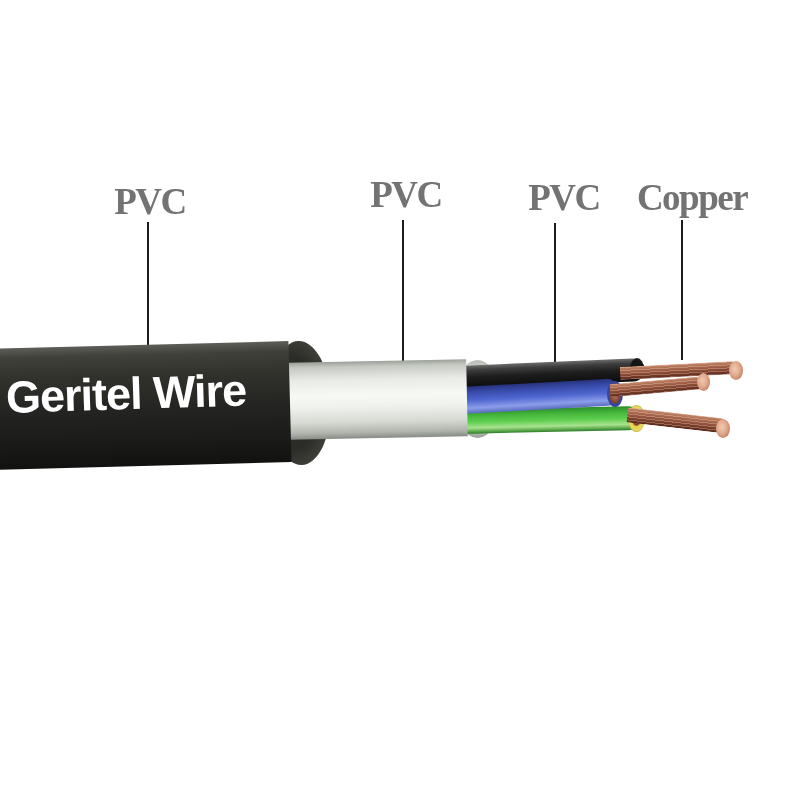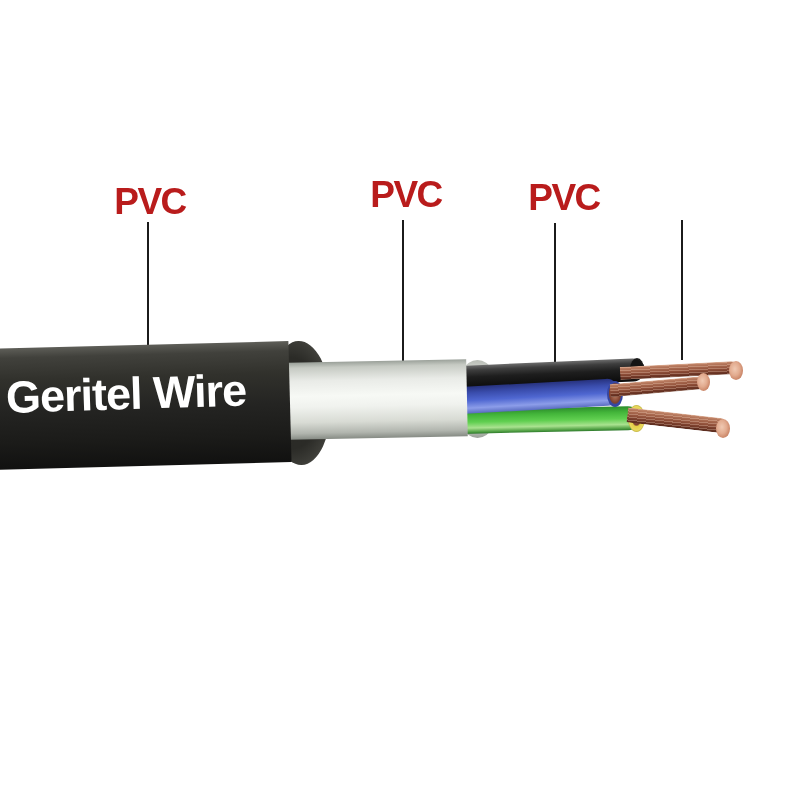--- a/index.html
+++ b/index.html
@@ -4,22 +4,22 @@
 <style>
   html,body{margin:0;padding:0;background:#fff;}
   #stage{
     position:relative;width:800px;height:800px;background:#ffffff;
     overflow:hidden;font-family:"Liberation Sans",sans-serif;
   }
   .abs{position:absolute;}
   
   .callout-label{
     position:absolute;transform:translateX(-50%);
-    font-weight:bold;font-size:37px;letter-spacing:-1.5px;color:#b91c1c;
-    white-space:nowrap;line-height:1;
+    font-weight:bold;font-size:37px;letter-spacing:-1.5px;color:#737373;
+    white-space:nowrap;line-height:1;font-family:Liberation Serif, serif;
   }
   .leader-line{position:absolute;width:2px;background:#1b1b1b;}
   
   .jacket-body{
     left:-14px;top:345px;width:304px;height:121px;
     transform:rotate(-1.5deg);
     background:linear-gradient(180deg,#5e5e58 0%,#41413c 8%,#31312c 26%,
                #242422 52%,#1b1b19 78%,#111110 100%);
   }
   .jacket-cut-face{
@@ -106,20 +106,21 @@
   .z6{z-index:6}.z7{z-index:7}.z8{z-index:8}.z9{z-index:9}
 </style>
 </head>
 <body>
 
 <div id="stage">
 
   <div class="callout-label" style="left:150px;top:183px">PVC</div>
   <div class="callout-label" style="left:406px;top:176px">PVC</div>
   <div class="callout-label" style="left:564px;top:179px">PVC</div>
+  <div class="callout-label" style="left:692px;top:179px">Copper</div>
 
   <div class="leader-line" style="left:147px;top:222px;height:135px"></div>
   <div class="leader-line" style="left:402px;top:220px;height:142px"></div>
   <div class="leader-line" style="left:554px;top:223px;height:143px"></div>
   <div class="leader-line" style="left:681px;top:220px;height:140px"></div>
 
   <div class="abs sheath-end-ring z1"></div>
   <div class="abs sheath-end-hole z2"></div>
 
   <div class="abs wire wire-black z3"></div>

